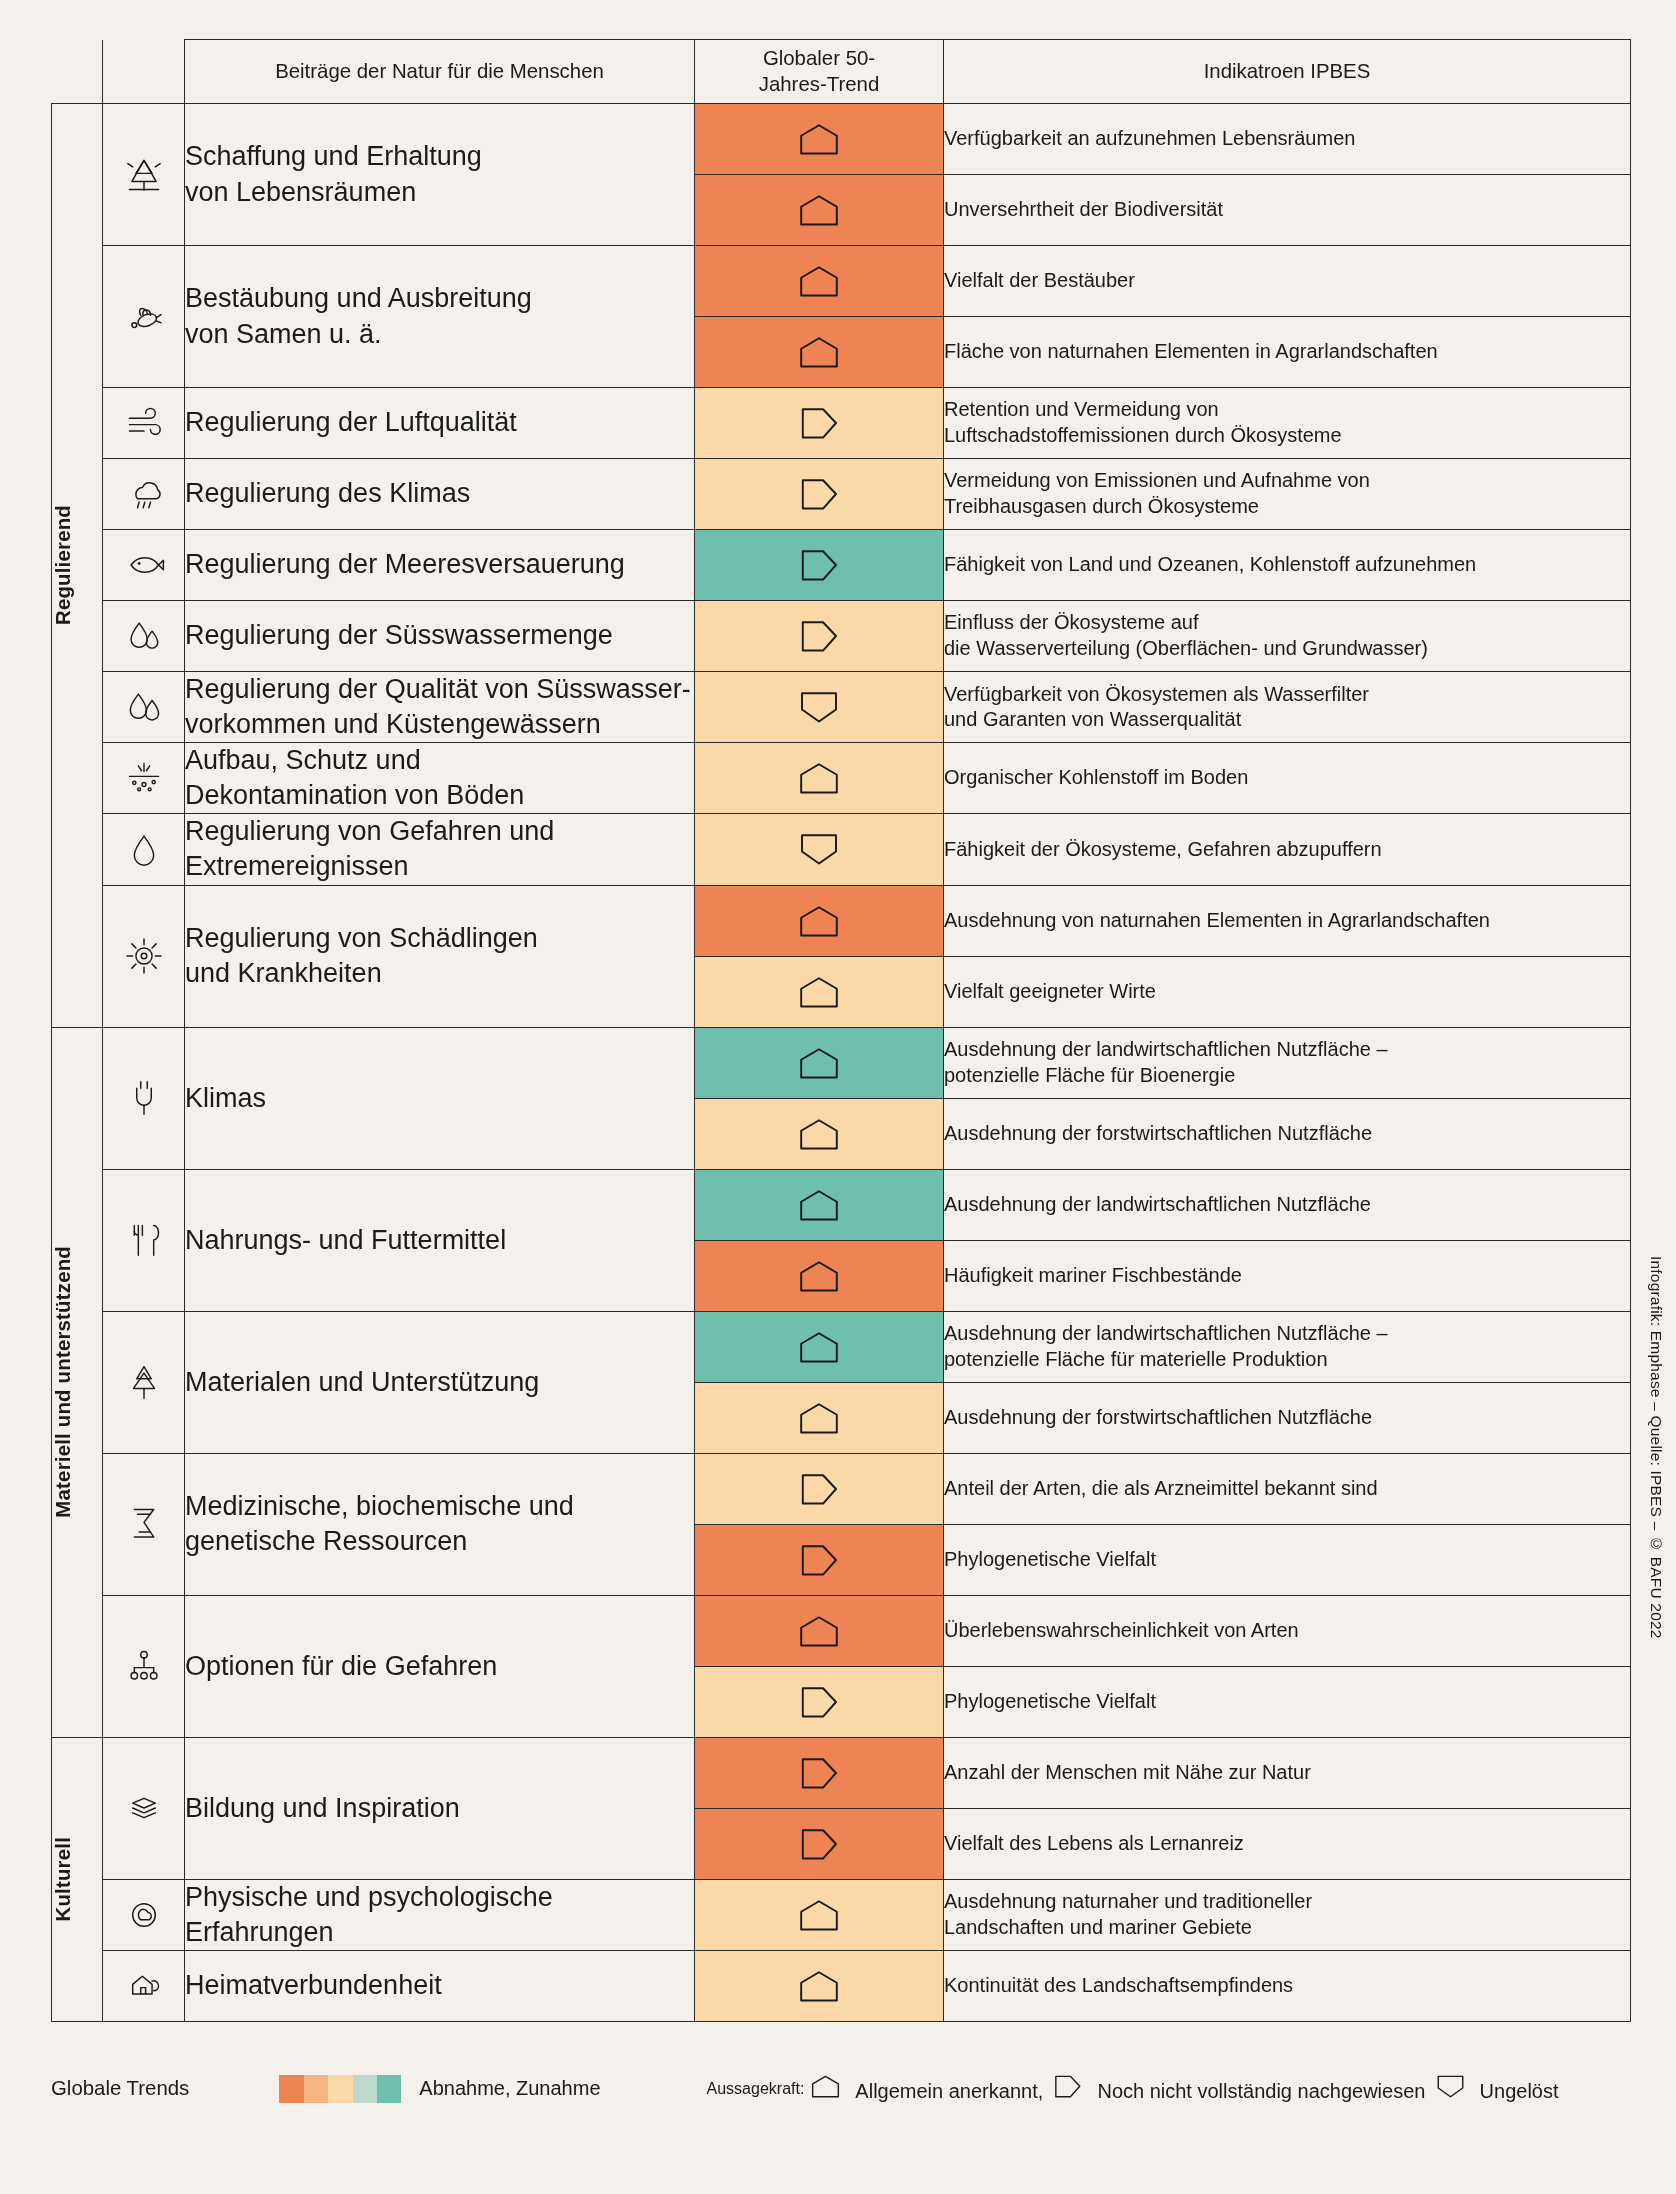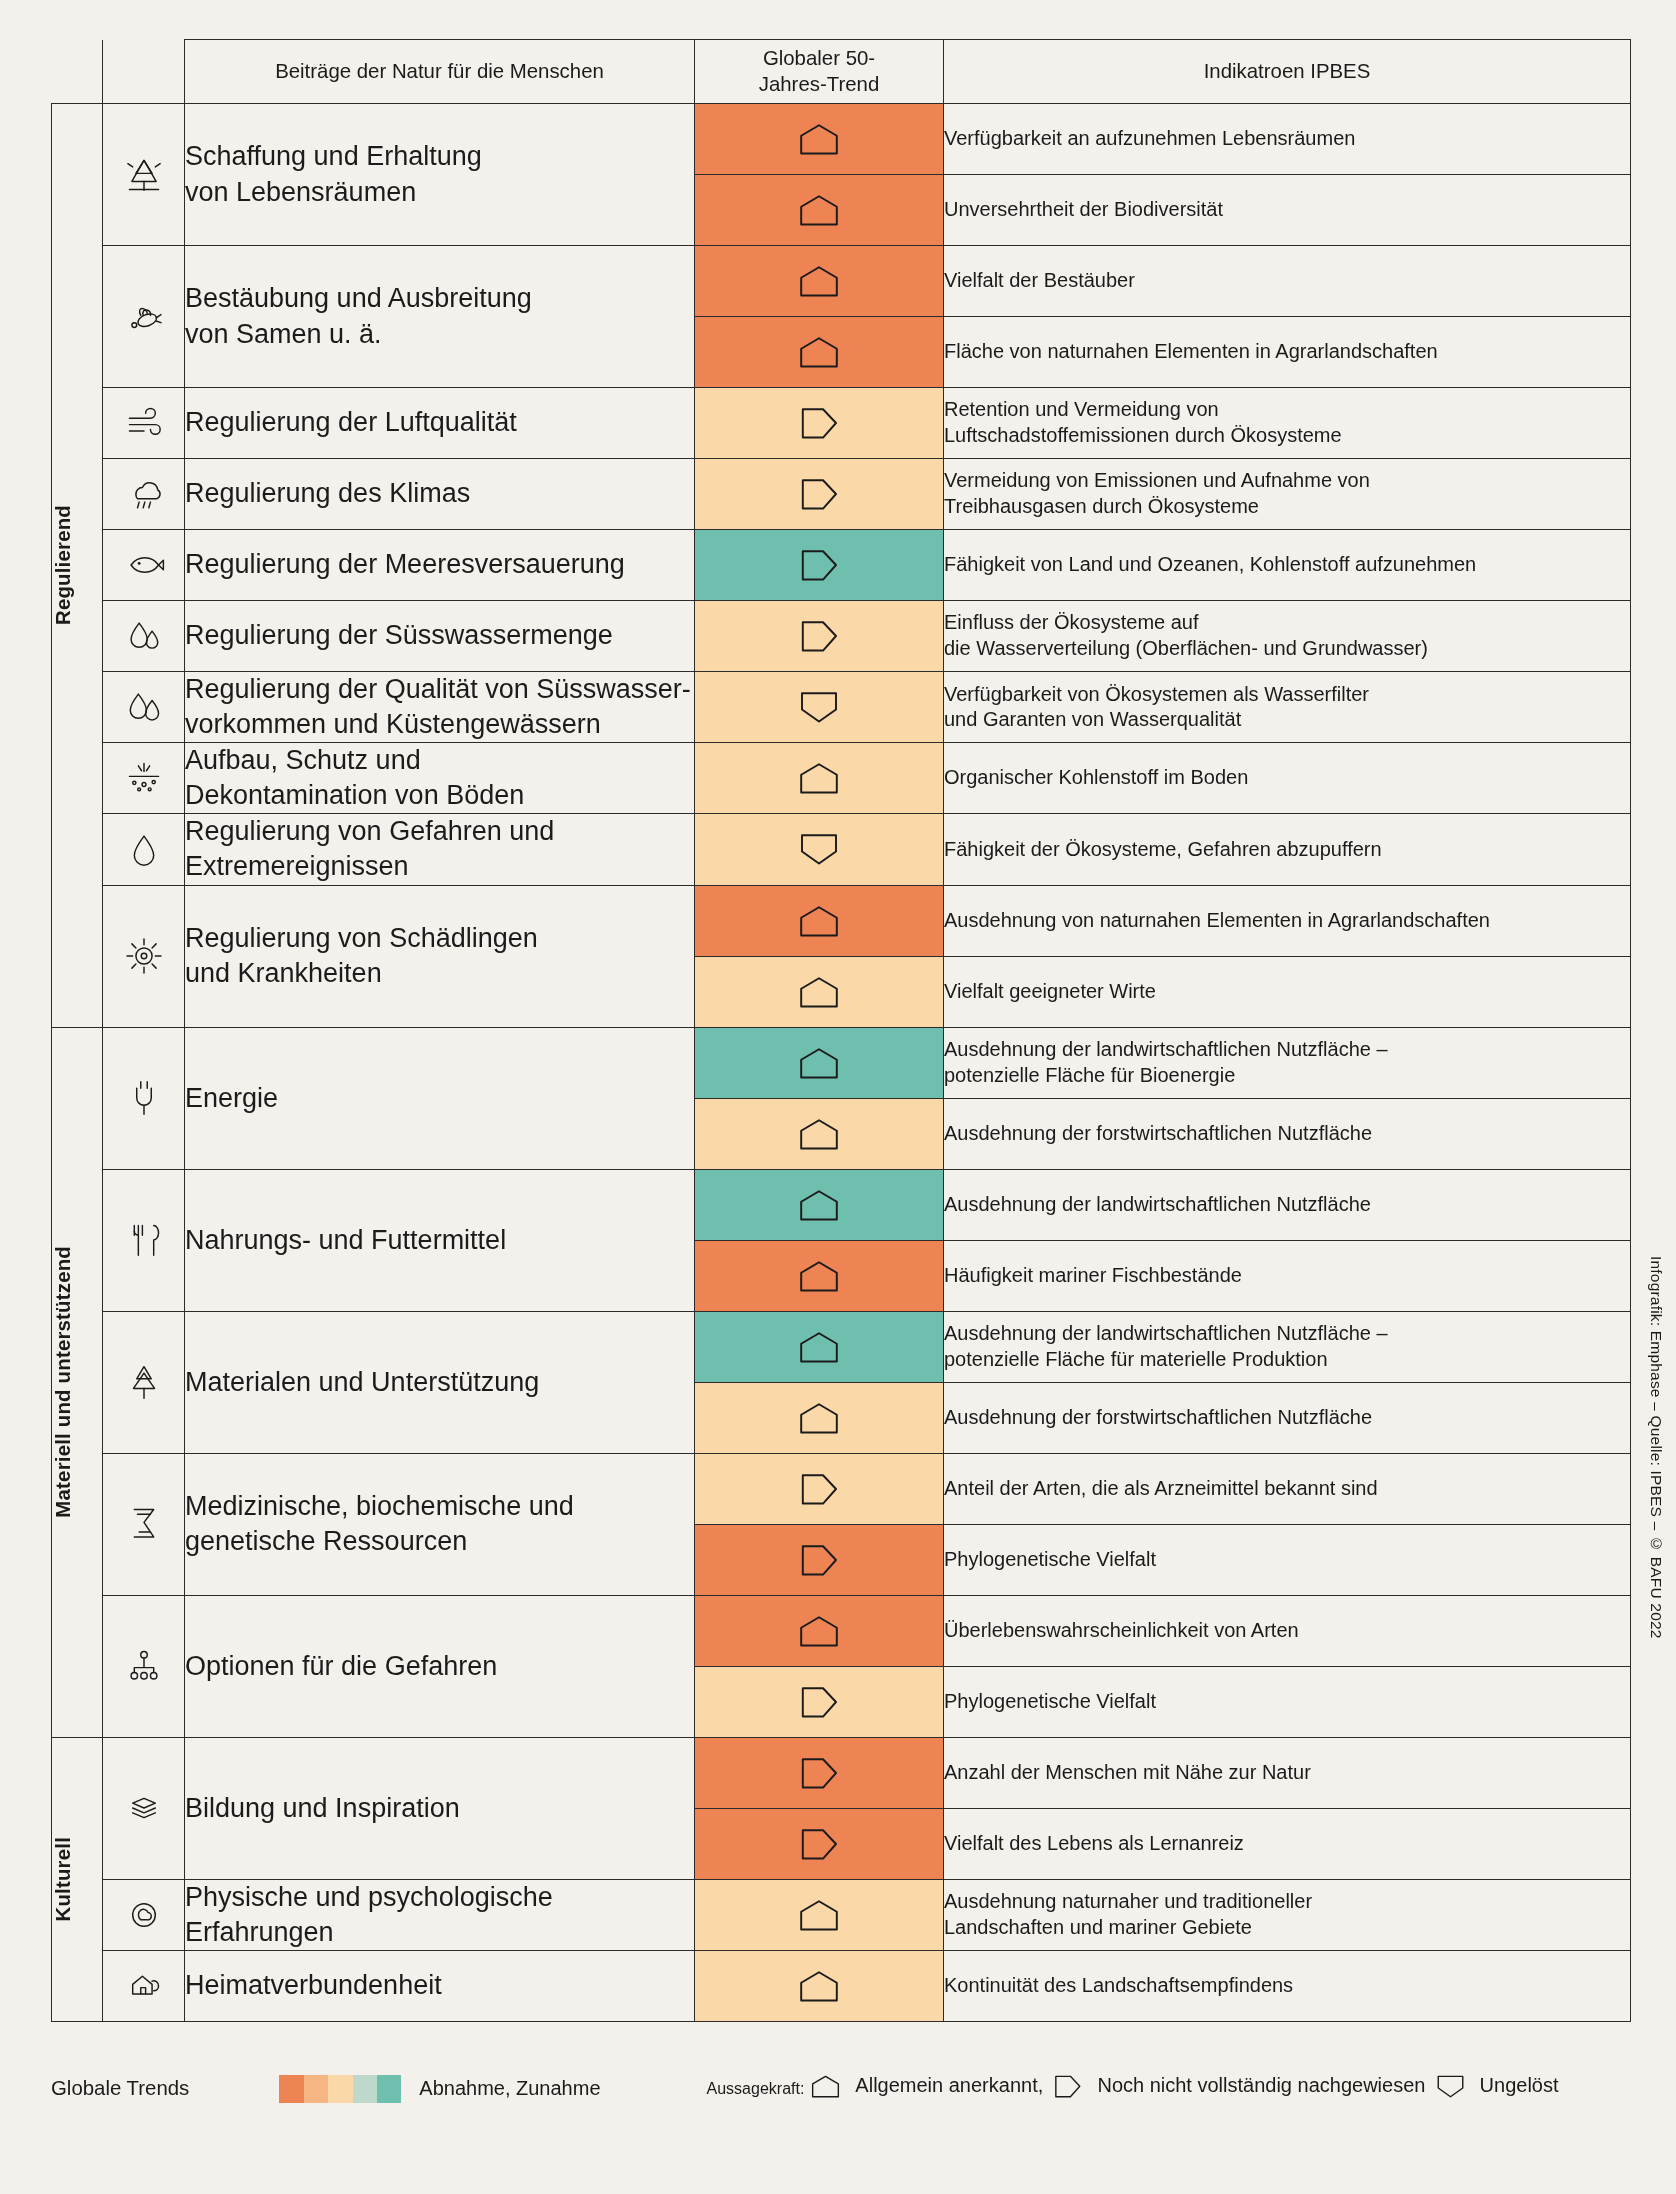--- a/index.html
+++ b/index.html
@@ -127,21 +127,21 @@
     font-size: 19.6px;
     color: #1b1b1b;
     display: flex;
     align-items: center;
   }
   .legend-title { margin-right: 90px; font-size: 20.4px; }
   .swatches { display: flex; height: 28px; width: 122px; margin-right: 18px; }
   .swatches div { flex: 1 1 auto; height: 28px; }
   .legend-scale-label { margin-right: 106px; font-size: 20px; }
   .legend-conf-label { margin-right: 5px; font-size: 16px; }
-  .conf-item { display: flex; align-items: flex-start; margin-right: 8.2px; font-size: 20px; white-space: nowrap; }
+  .conf-item { display: flex; align-items: flex-end; margin-right: 8.2px; font-size: 20px; white-space: nowrap; }
   .conf-item svg { margin-right: 6.5px; }
 
   
   .credit {
     position: absolute;
     right: 11.4px;
     top: 1256px;
     writing-mode: vertical-rl;
     font-size: 15.5px;
     color: #1b1b1b;
@@ -370,21 +370,21 @@
             <td class="grp thick-top" rowspan="10">
               <div class="grp-inner">Materiell und unterstützend</div>
             </td>
             <td class="icon-cell thick-top" rowspan="2">
               <svg width="42" height="42" viewBox="0 0 52 52">
                 <path d="M17 14 L17 26 a9 9 0 0 0 18 0 L35 14" fill="none" stroke="#1b1b1b" stroke-width="1.8" stroke-linecap="round" stroke-linejoin="round"></path>
                 <path d="M22 14 L22 6 M30 14 L30 6" fill="none" stroke="#1b1b1b" stroke-width="1.8" stroke-linecap="round" stroke-linejoin="round"></path>
                 <path d="M26 35 L26 46" fill="none" stroke="#1b1b1b" stroke-width="1.8" stroke-linecap="round" stroke-linejoin="round"></path>
               </svg>
             </td>
-            <td class="contrib thick-top" rowspan="2">Energie</td>
+            <td class="contrib thick-top" rowspan="2">Klimas</td>
             <td class="trend thick-top" style="background: rgb(111, 191, 174);">
               <svg width="44" height="34" viewBox="0 0 54 42">
                 <path d="M5 39 L5 17 L27 4 L49 17 L49 39 Z" fill="none" stroke="#1b1b1b" stroke-width="2.4" stroke-linejoin="round" stroke-linecap="round"></path>
               </svg>
             </td>
             <td class="ind thick-top">Ausdehnung der landwirtschaftlichen Nutzfläche –<br>potenzielle Fläche für Bioenergie</td>
           </tr>
           <tr>
             <td class="trend" style="background: rgb(251, 216, 168);">
               <svg width="44" height="34" viewBox="0 0 54 42">

